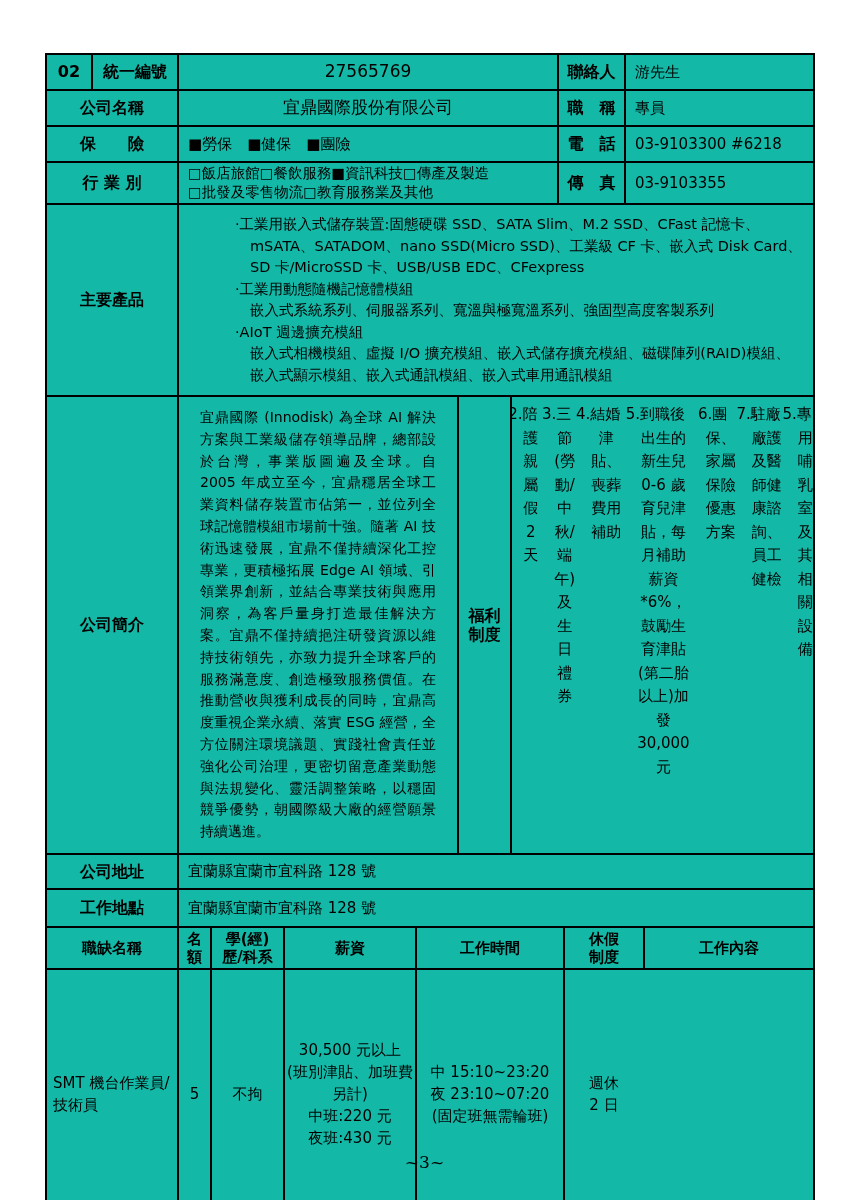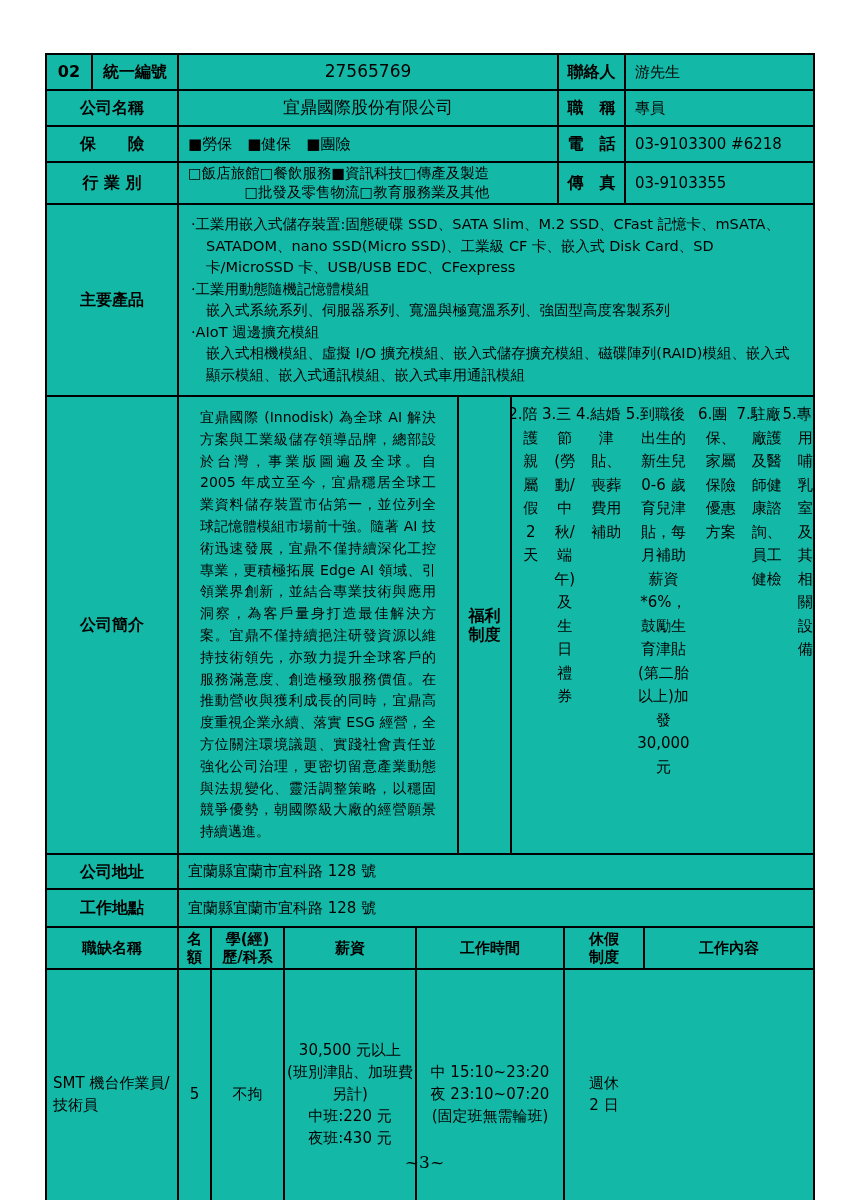--- a/index.html
+++ b/index.html
@@ -15,25 +15,25 @@
   .lab{display:flex;align-items:center;justify-content:center;font-weight:bold;
        font-size:16px;text-align:center;line-height:1.2;}
   .val{display:flex;align-items:center;padding:2px 9px;font-size:15px;line-height:1.25;}
   .center{justify-content:center;text-align:center;}
   .pre{white-space:pre-line;}
   .big{font-size:17px;font-weight:normal;}
   .span2{grid-column:span 2;}
 
   .sec-info{grid-template-columns:44px 86px 380px 67px 189px;
             grid-template-rows:34px 36px 36px 42px;}
-  .industry{font-size:14.5px;line-height:1.3;text-align:right;}
+  .industry{font-size:14.5px;line-height:1.3;}
 
   .sec-products{grid-template-columns:130px 636px;min-height:162px;}
   .products-content{padding:9px 10px 9px 12px;font-size:14.5px;line-height:21.5px;}
-  .bullet-item{padding-left:15px;text-indent:-15px;white-space:pre-line;}
+  .bullet-item{padding-left:15px;text-indent:-15px;white-space:pre-line;margin-left:44px;}
 
   .sec-profile{grid-template-columns:130px 280px 53px 303px;min-height:394px;}
   .intro{padding:10px 21px;font-size:14px;line-height:21.8px;text-align:justify;}
   .benefits{display:flex;justify-content:center;padding:6px 1px;text-align:center;}
   .benefit-item{font-size:15px;line-height:23.5px;padding-left:16px;text-indent:-16px;}
 
   .sec-addr{grid-template-columns:130px 636px;min-height:33px;}
   .sec-addr2{grid-template-columns:130px 636px;min-height:36px;}
 
   .sec-jobhead{grid-template-columns:130px 33px 73px 132px 148px 80px 170px;min-height:40px;}

